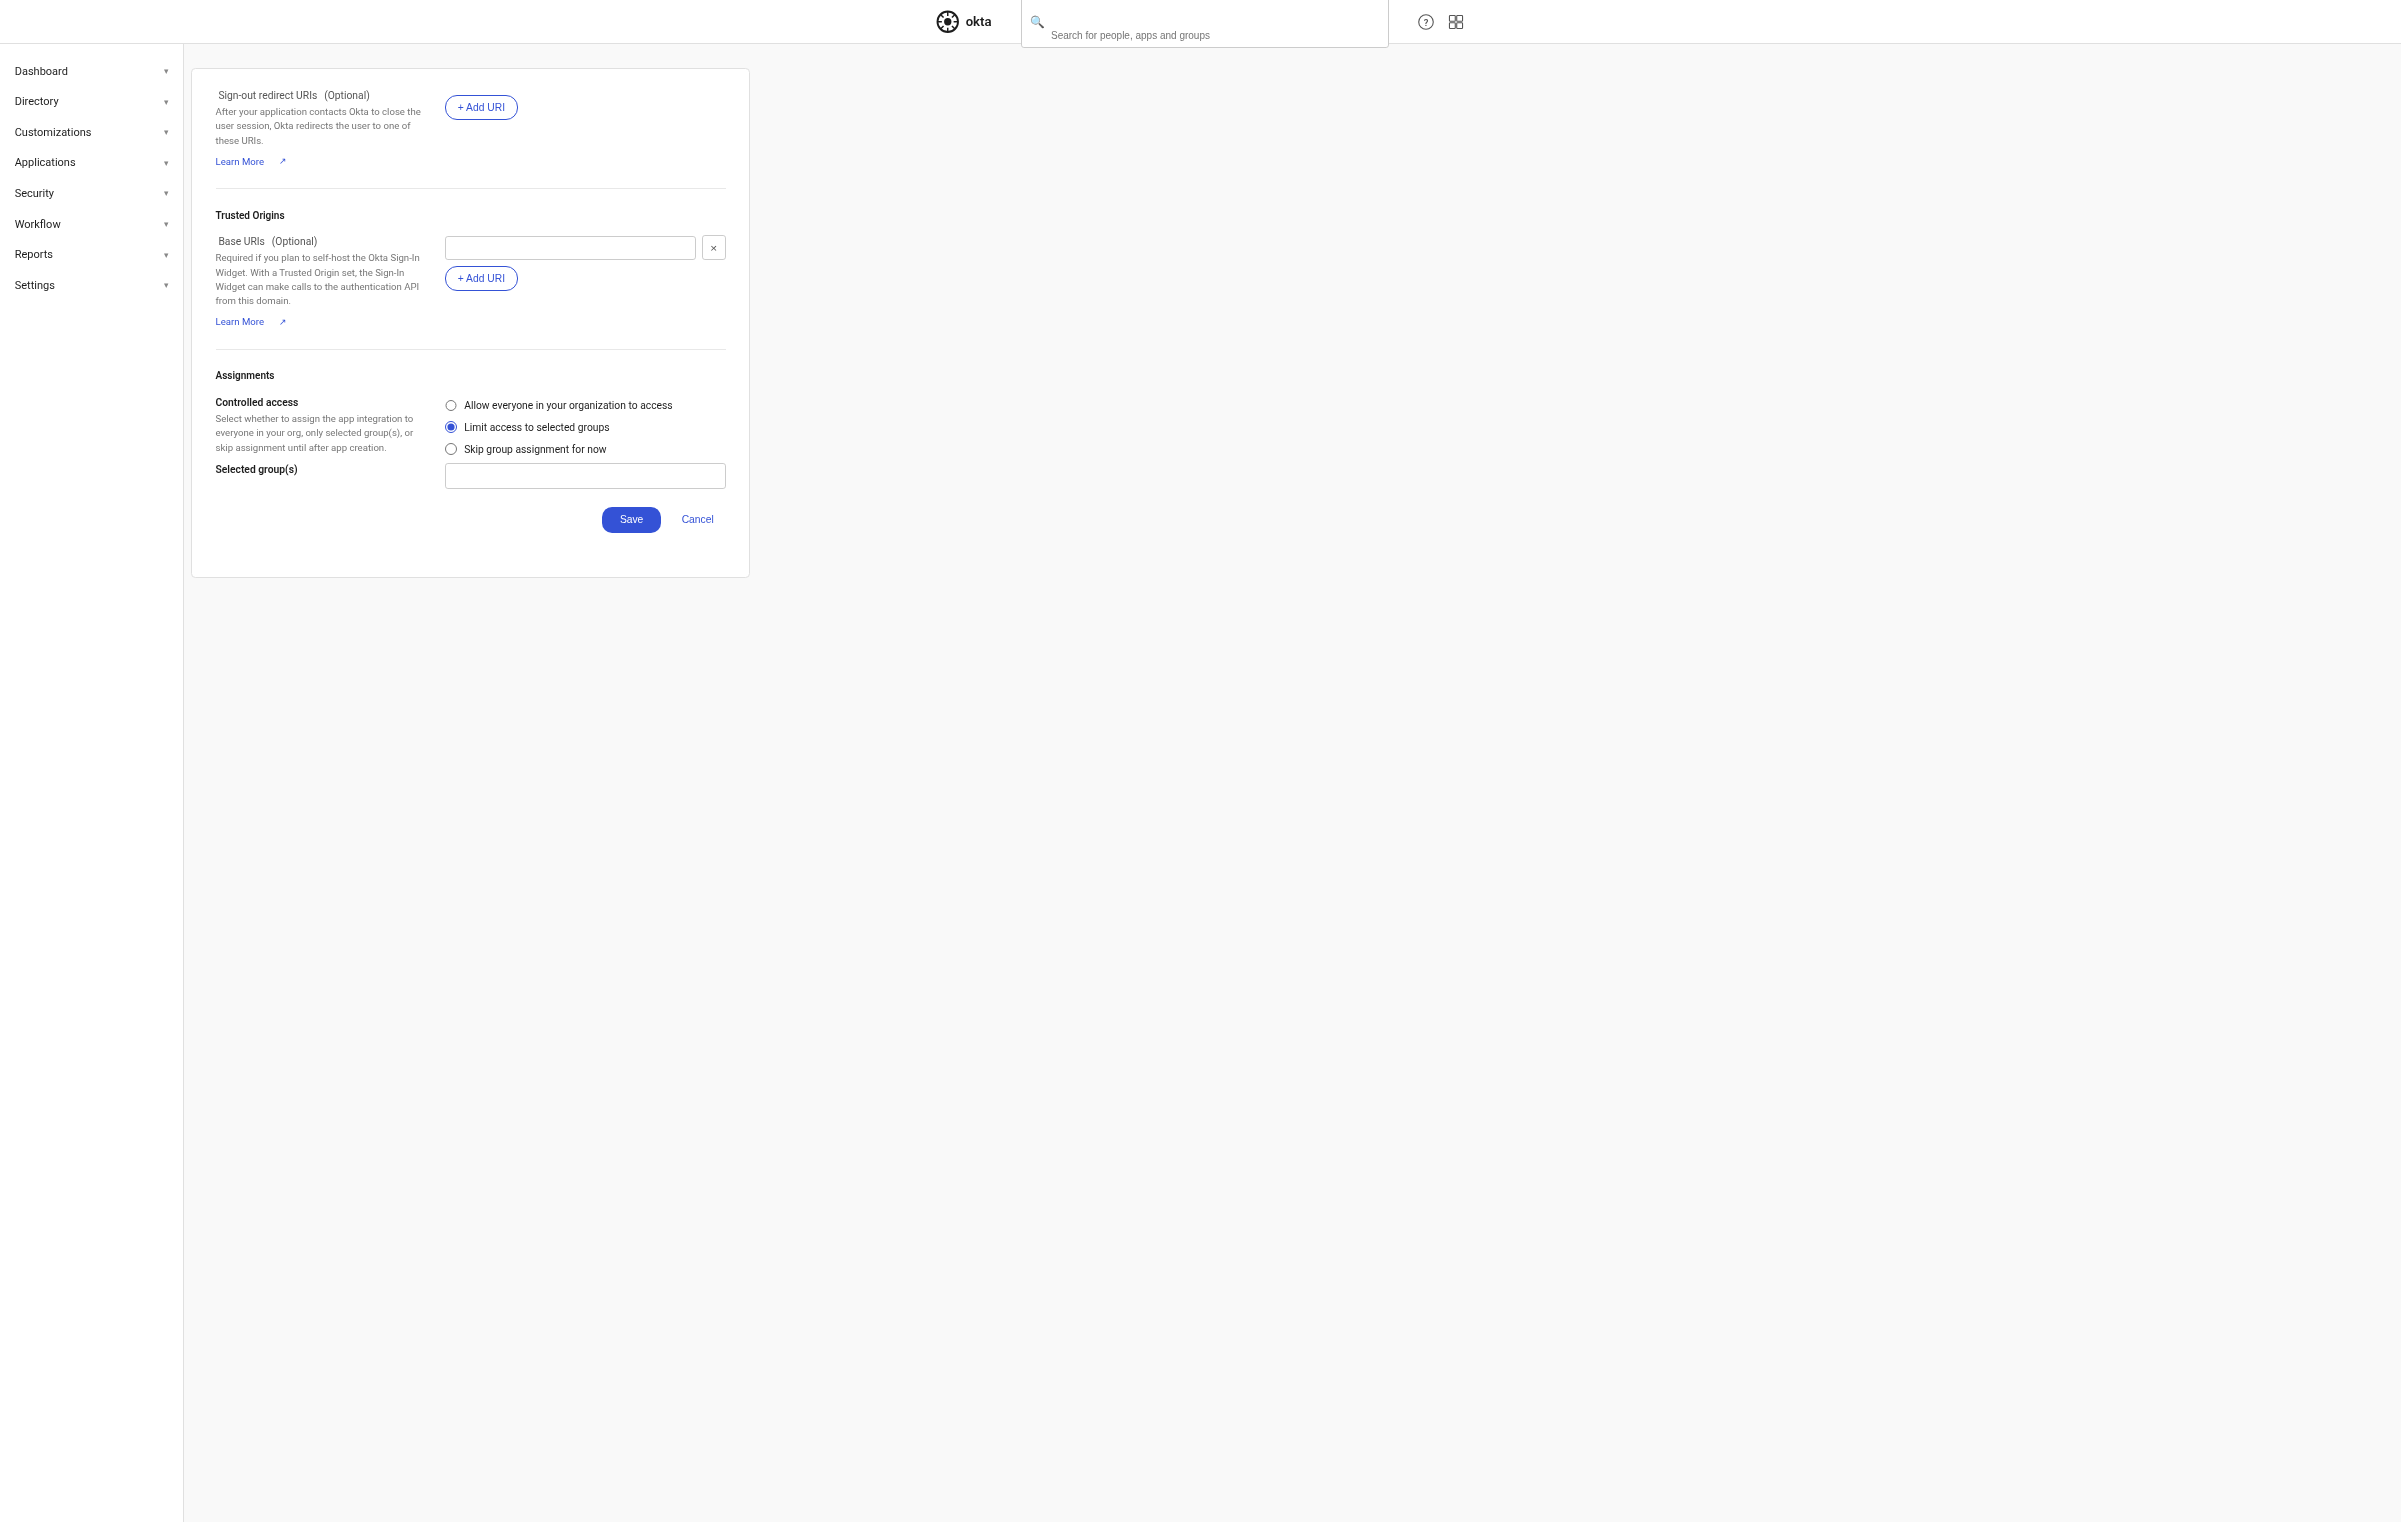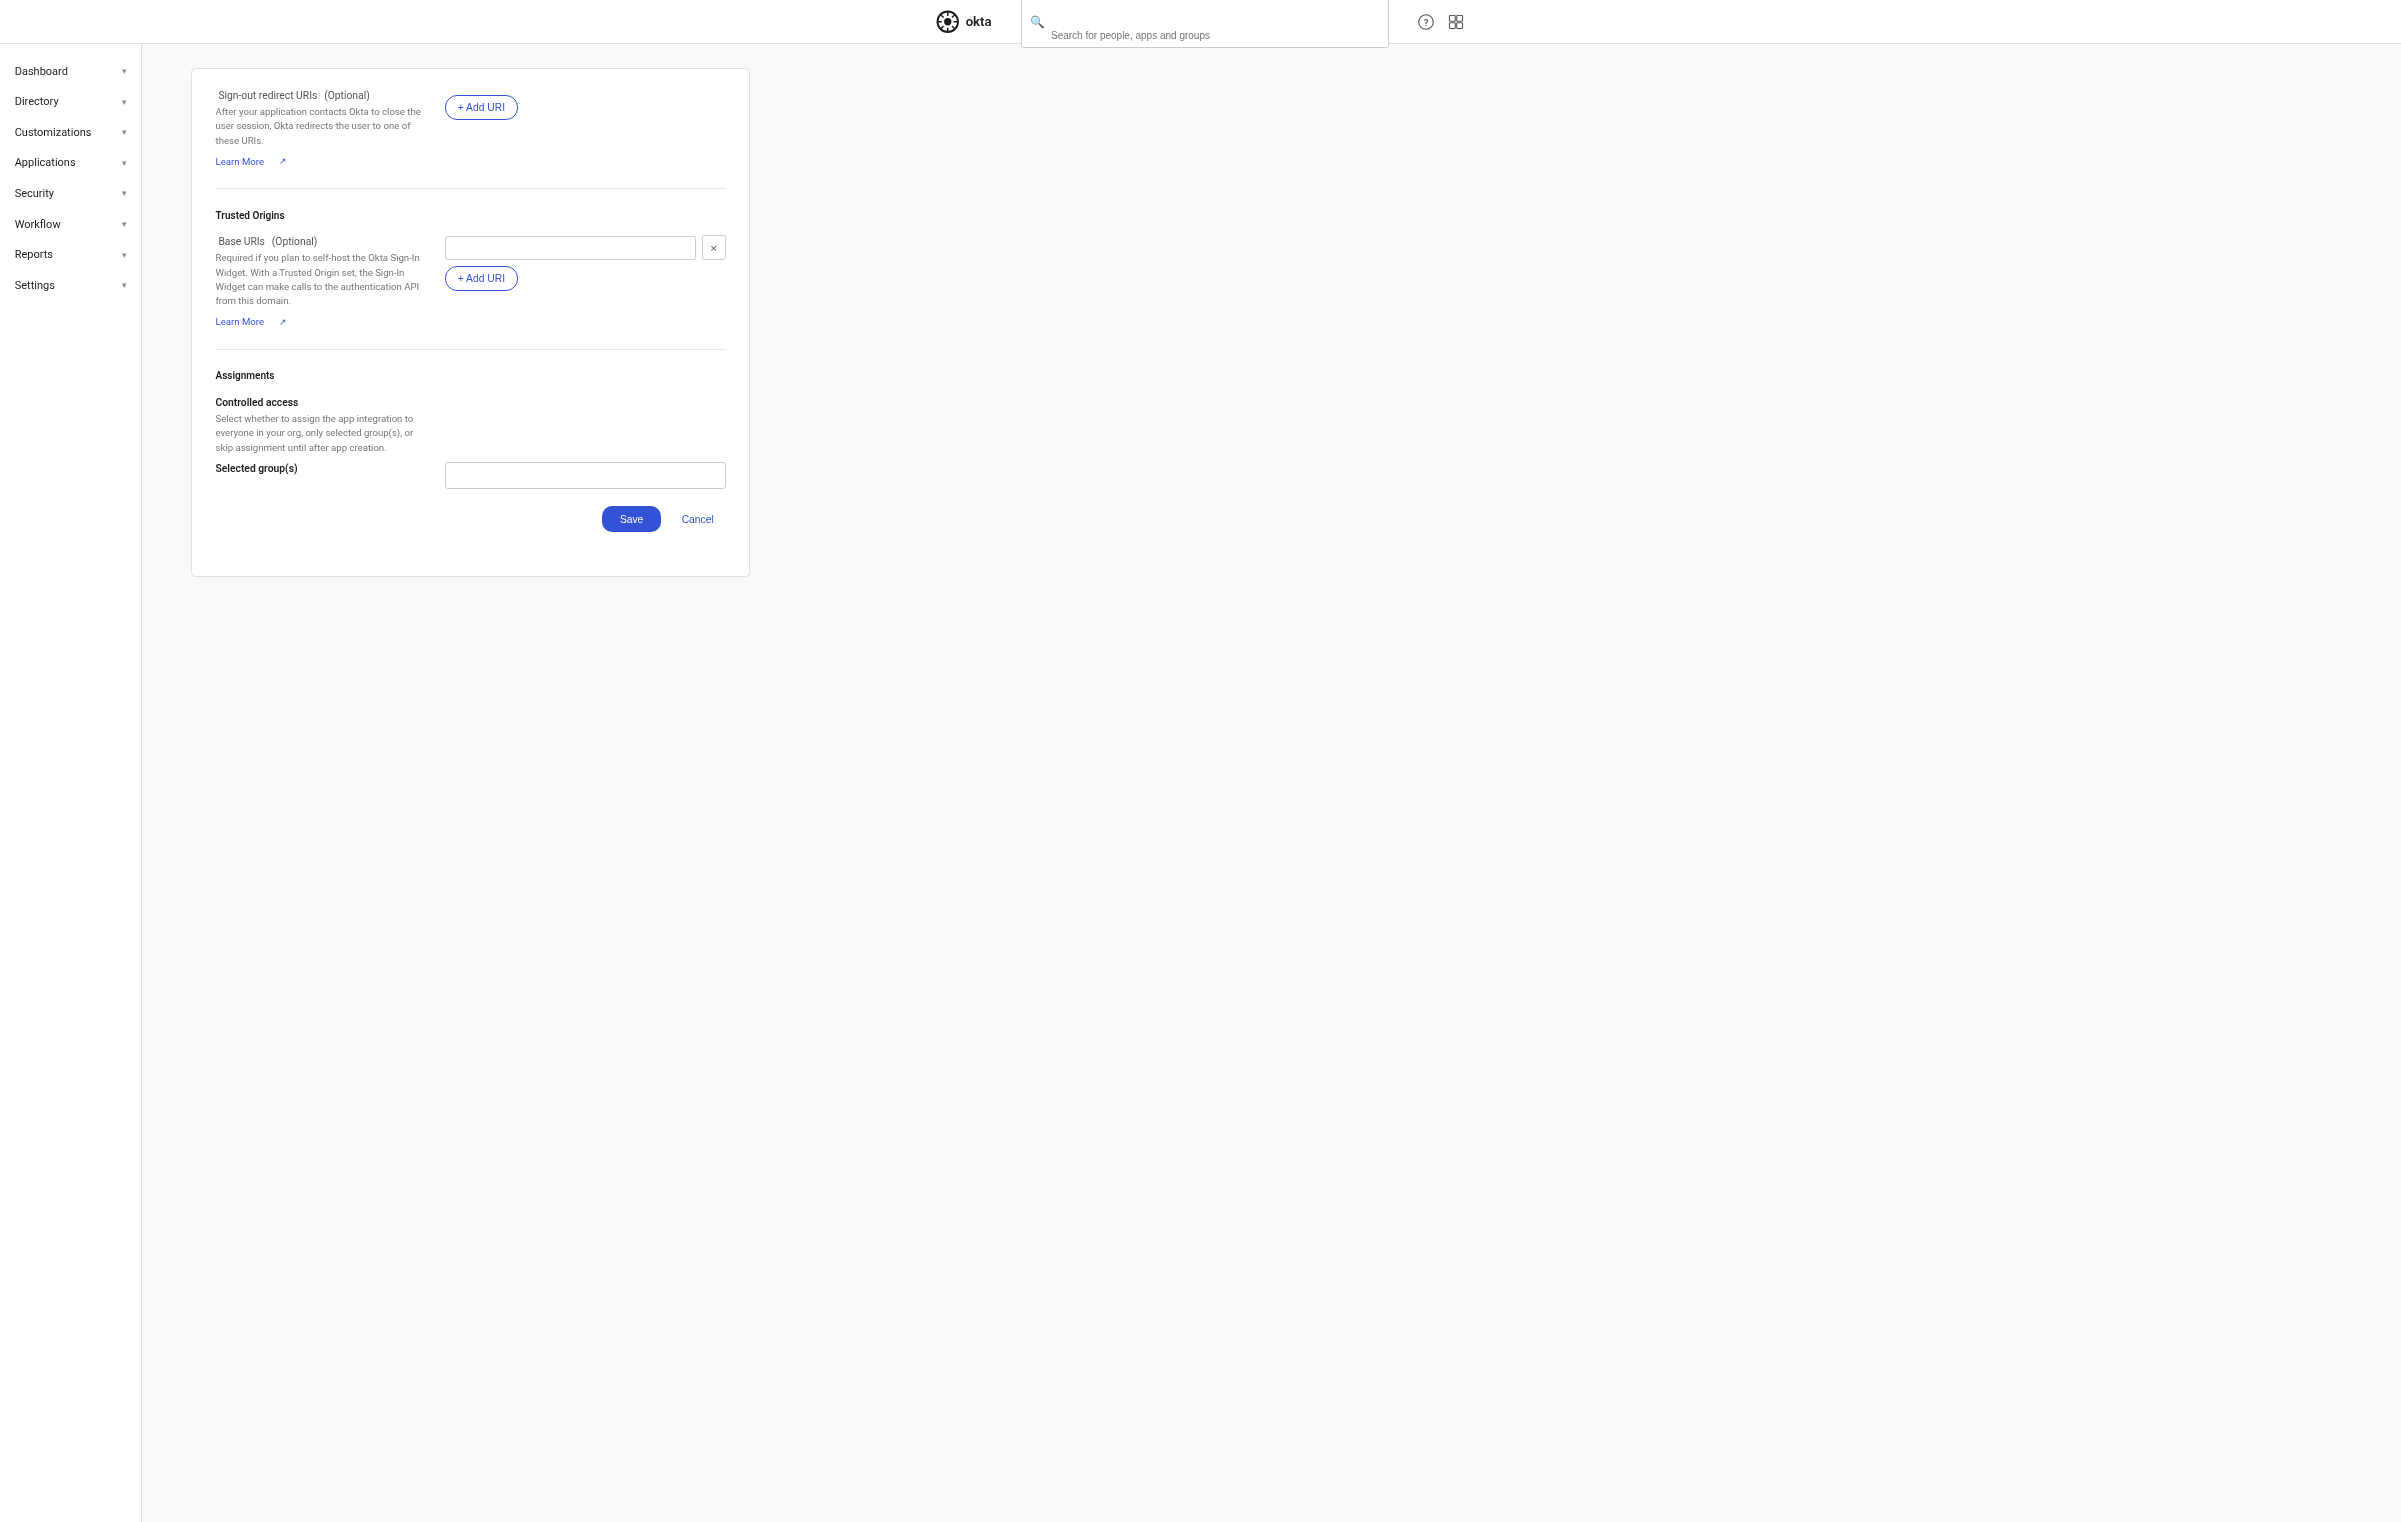--- a/index.html
+++ b/index.html
@@ -22,21 +22,21 @@
     }
     .search-bar input { border: none; outline: none; flex: 1; font-size: 10px; color: #666; background: transparent; margin-top: 28px; }
     .header-right { display: flex; align-items: center; gap: 11.8px; }
     .header-icon { width: 17.7px; height: 17.7px; color: #555; cursor: pointer; display: flex; align-items: center; justify-content: center; font-size: 14.7px; }
 
     
     .layout { display: flex; margin-top: 44px; min-height: calc(100vh - 44px); }
 
     
     .sidebar {
-      width: 142px; background: #fff; border-right: 0.7px solid #e0e0e0;
+      width: 184px; background: #fff; border-right: 0.7px solid #e0e0e0;
       padding: 11.8px 0; flex-shrink: 0; position: fixed; top: 44px; bottom: 0; overflow-y: auto;
     }
     .sidebar-item {
       display: flex; align-items: center; justify-content: space-between;
       padding: 8.8px 14.7px; cursor: pointer; font-size: 11px; color: #1d1d1d;
       transition: background 0.15s;
     }
     .sidebar-item .chevron { font-size: 8.8px; color: #888; }
 
     
@@ -235,20 +235,36 @@
         </div>
       </div>
 
       <div class="section">
         <h2 class="section-title">Assignments</h2>
         <div class="field-row">
           <div class="field-label-col">
             <div class="field-label">Controlled access</div>
             <div class="field-desc">Select whether to assign the app integration to everyone in your org, only selected group(s), or skip assignment until after app creation.</div>
           </div>
+          <div class="field-control-col">
+            <div class="radio-group">
+              <div class="radio-item">
+                <input type="radio" name="access" id="allow_everyone" style="">
+                <label for="allow_everyone">Allow everyone in your organization to access</label>
+              </div>
+              <div class="radio-item">
+                <input type="radio" name="access" id="limit_groups" checked="" style="">
+                <label for="limit_groups">Limit access to selected groups</label>
+              </div>
+              <div class="radio-item">
+                <input type="radio" name="access" id="skip_assignment" style="">
+                <label for="skip_assignment">Skip group assignment for now</label>
+              </div>
+            </div>
+          </div>
         </div>
 
         <div class="field-row" style="margin-top: 7px;">
           <div class="field-label-col">
             <div class="field-label">Selected group(s)</div>
           </div>
           <div class="field-control-col">
             <input type="text" class="selected-groups-input" value="" style="">
           </div>
         </div>

